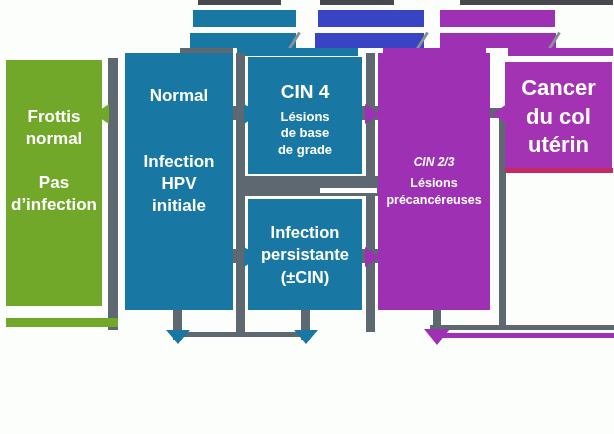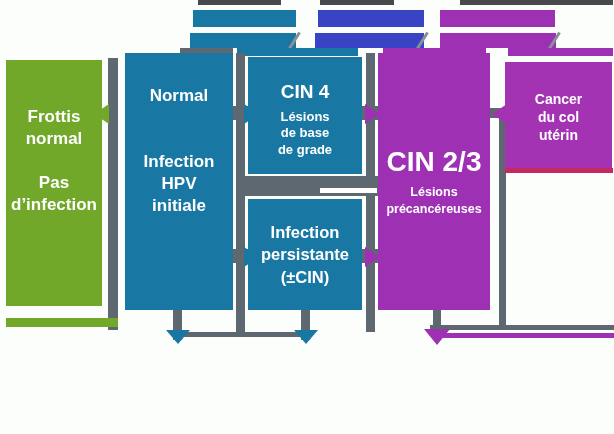--- a/index.html
+++ b/index.html
@@ -22,24 +22,24 @@
               padding-top:32px;font-size:17px;line-height:1.3;}
   .normal-box .sub{margin-top:44px;}
   .cin1-box{left:248px;top:57px;width:114px;height:117px;background:var(--teal);
             padding-top:24px;}
   .cin1-box .ttl{font-size:19px;}
   .cin1-box .sub{font-size:13px;line-height:1.25;margin-top:6px;}
   .pers-box{left:248px;top:199px;width:114px;height:111px;background:var(--teal);
             justify-content:center;font-size:16.5px;line-height:1.35;}
   .cin23-box{left:378px;top:53px;width:112px;height:257px;background:var(--purple);
              justify-content:center;}
-  .cin23-box .ttl{font-size:28px;}
+  .cin23-box .ttl{font-size:12px;font-style:italic;}
   .cin23-box .sub{font-size:12.5px;line-height:1.3;margin-top:6px;}
   .cancer-box{left:505px;top:62px;width:107px;height:110px;background:var(--purpleCancer);
-              justify-content:center;font-size:14px;line-height:1.3;}
+              justify-content:center;font-size:22px;line-height:1.3;}
   .cancer-edge{left:505px;top:168px;width:108px;height:5px;background:var(--cancerEdge);}
   .elim-bar{left:122px;top:343px;width:368px;height:78px;background:var(--crimson);
             justify-content:center;font-size:17.5px;border-left:6px solid var(--slate);}
   
   .gray{background:var(--slate);}
   .vline1{left:108px;top:58px;width:10px;height:272px;}
   .vline2{left:236px;top:53px;width:9px;height:282px;}
   .vline3{left:366px;top:53px;width:9px;height:279px;}
   .vline4{left:499px;top:113px;width:7px;height:217px;}
   .stub{height:14px;}

